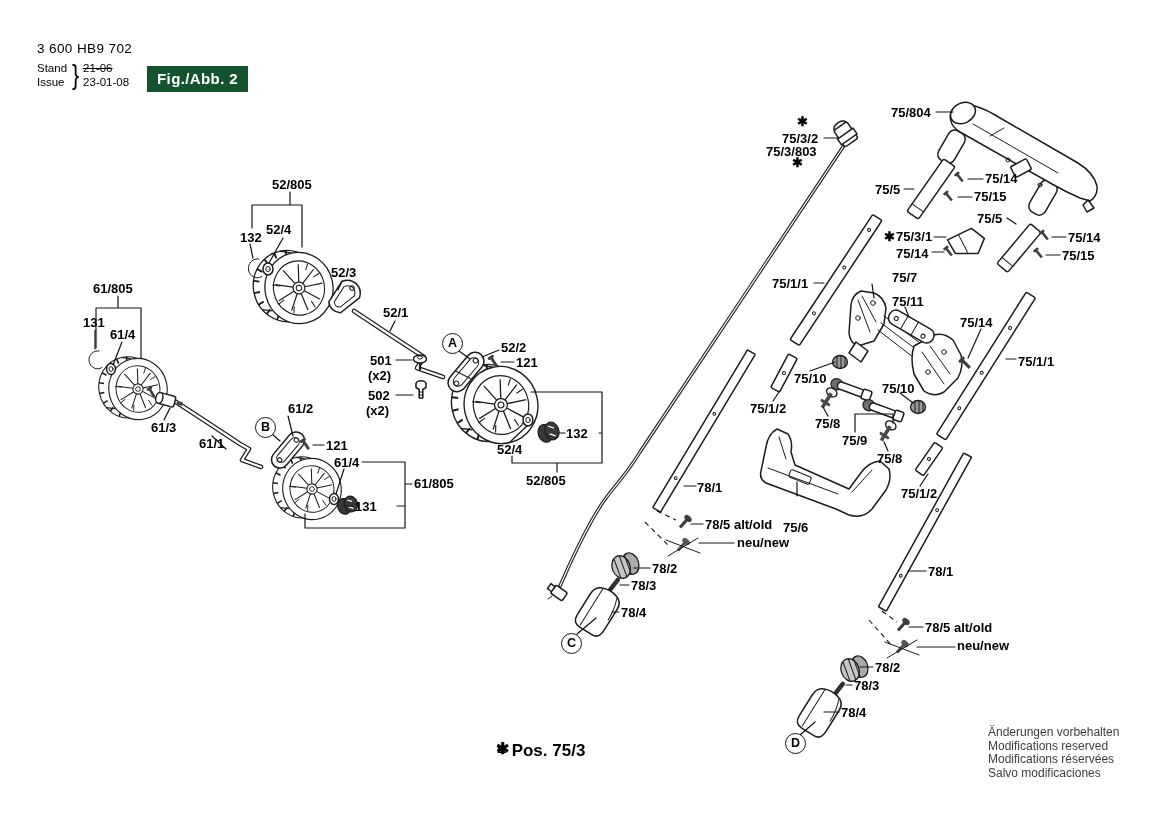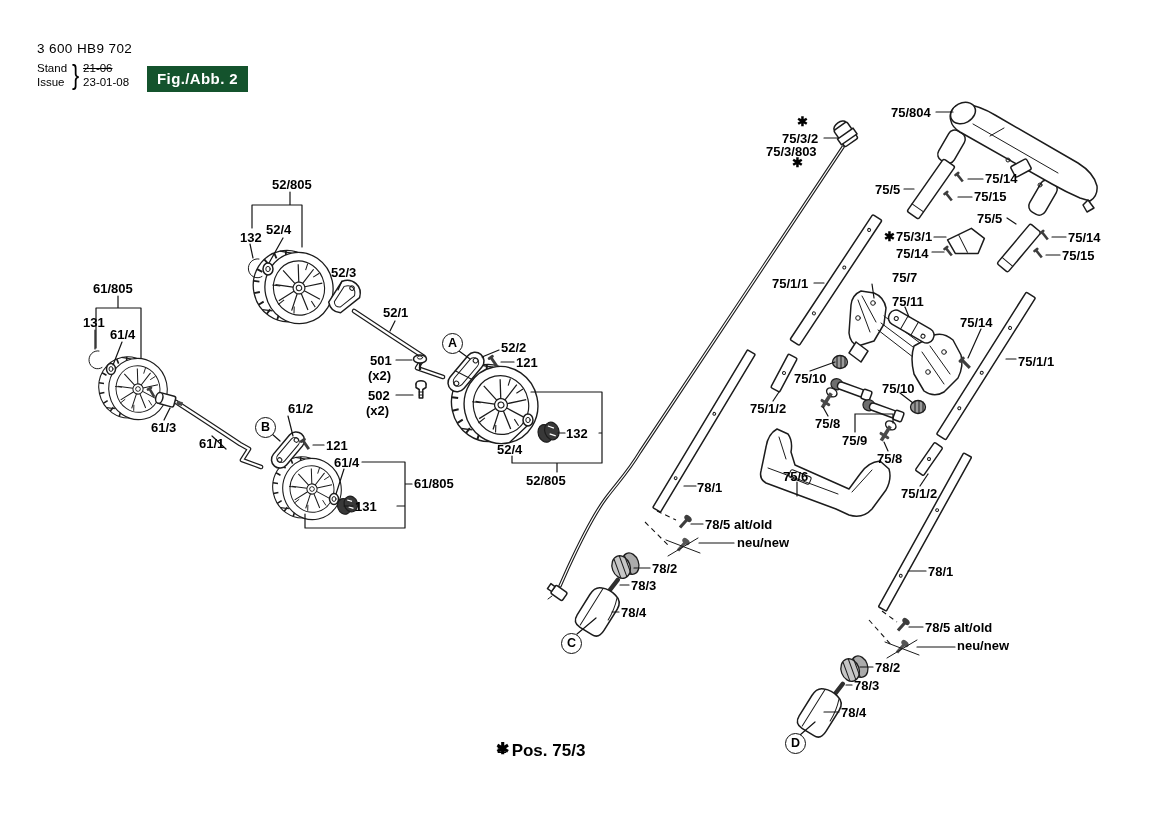--- a/index.html
+++ b/index.html
@@ -522,21 +522,21 @@
       <div class="part-label" style="left: 892px; top: 295px;">75/11</div>
       <div class="part-label" style="left: 960px; top: 316px;">75/14</div>
       <div class="part-label" style="left: 1018px; top: 355px;">75/1/1</div>
       <div class="part-label" style="left: 794px; top: 372px;">75/10</div>
       <div class="part-label" style="left: 882px; top: 382px;">75/10</div>
       <div class="part-label" style="left: 750px; top: 402px;">75/1/2</div>
       <div class="part-label" style="left: 815px; top: 417px;">75/8</div>
       <div class="part-label" style="left: 842px; top: 434px;">75/9</div>
       <div class="part-label" style="left: 877px; top: 452px;">75/8</div>
       <div class="part-label" style="left: 697px; top: 481px;">78/1</div>
-      <div class="part-label" style="left: 783px; top: 470px; text-align: center;">75/6</div>
+      <div class="part-label" style="left: 783px; top: 521px; text-align: center;">75/6</div>
       <div class="part-label" style="left: 901px; top: 487px;">75/1/2</div>
       <div class="part-label" style="left: 705px; top: 518px;">78/5 alt/old</div>
       <div class="part-label" style="left: 737px; top: 536px;">neu/new</div>
       <div class="part-label" style="left: 652px; top: 562px;">78/2</div>
       <div class="part-label" style="left: 631px; top: 579px;">78/3</div>
       <div class="part-label" style="left: 621px; top: 606px;">78/4</div>
       <div class="part-label" style="left: 928px; top: 565px;">78/1</div>
       <div class="part-label" style="left: 925px; top: 621px;">78/5 alt/old</div>
       <div class="part-label" style="left: 957px; top: 639px;">neu/new</div>
       <div class="part-label" style="left: 875px; top: 661px;">78/2</div>
@@ -547,14 +547,20 @@
   <div class="layer">
       <div class="callout" style="left: 442px; top: 333px;">A</div>
       <div class="callout" style="left: 255px; top: 417px;">B</div>
       <div class="callout" style="left: 561px; top: 633px;">C</div>
       <div class="callout" style="left: 785px; top: 733px;">D</div>
     </div>
 
   <div class="footnote-star">✱</div>
   <div class="footnote-text">= Pos. 75/3</div>
 
+  <div class="legal">
+      <div class="legal-line">Änderungen vorbehalten</div>
+      <div class="legal-line">Modifications reserved</div>
+      <div class="legal-line">Modifications réservées</div>
+      <div class="legal-line">Salvo modificaciones</div>
+    </div>
 
 </div>
 
 </body></html>

